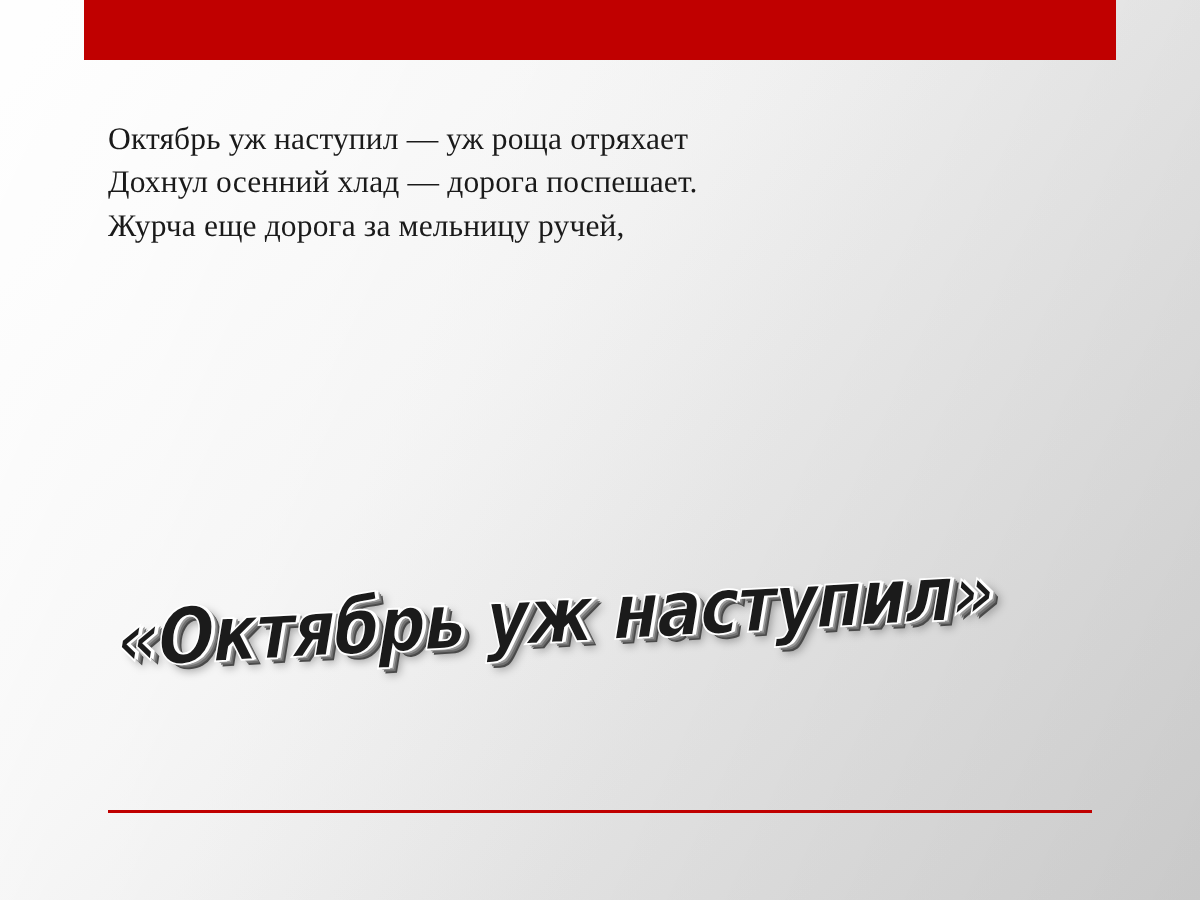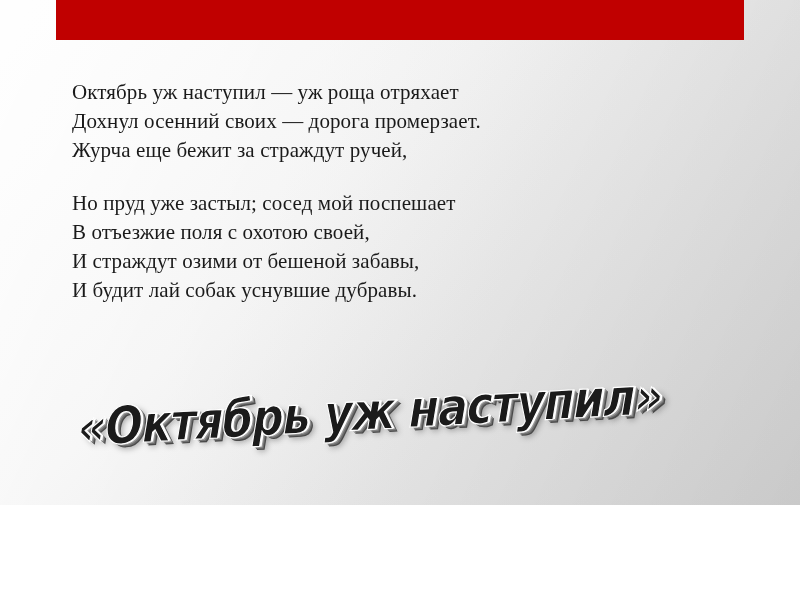--- a/index.html
+++ b/index.html
@@ -9,21 +9,21 @@
   body {
     width: 800px;
     height: 600px;
     font-family: "Liberation Serif", serif;
     background: #ffffff;
     overflow: hidden;
   }
   .slide {
     position: relative;
     width: 800px;
-    height: 505px;
+    height: 600px;
     background: linear-gradient(135deg, #fbfbfb 0%, #f2f2f2 40%, #e4e4e4 72%, #d8d8d8 100%);
     overflow: hidden;
   }
   
   .slide::after {
     content: "";
     position: absolute;
     inset: 0;
     background: linear-gradient(115deg, rgba(255,255,255,0.85) 0%, rgba(255,255,255,0.25) 35%, rgba(0,0,0,0.02) 60%, rgba(0,0,0,0.07) 100%);
     pointer-events: none;
@@ -90,30 +90,24 @@
 <body>
 
 <div class="slide">
 
   <div class="top-band"></div>
 
   <div class="poem">
 
     <div class="stanza">
       <div class="line">Октябрь уж наступил — уж роща отряхает</div>
-      <div class="line">Дохнул осенний своих — дорога промерзает.</div>
-      <div class="line">Журча еще бежит за страждут ручей,</div>
+      <div class="line">Дохнул осенний хлад — дорога поспешает.</div>
+      <div class="line">Журча еще дорога за мельницу ручей,</div>
     </div>
 
-    <div class="stanza">
-      <div class="line">Но пруд уже застыл; сосед мой поспешает</div>
-      <div class="line">В отъезжие поля с охотою своей,</div>
-      <div class="line">И страждут озими от бешеной забавы,</div>
-      <div class="line">И будит лай собак уснувшие дубравы.</div>
-    </div>
 
   </div>
 
   <div class="title-art">«Октябрь уж наступил»</div>
 
   <div class="divider"></div>
 
 </div>
 
 </body></html>

